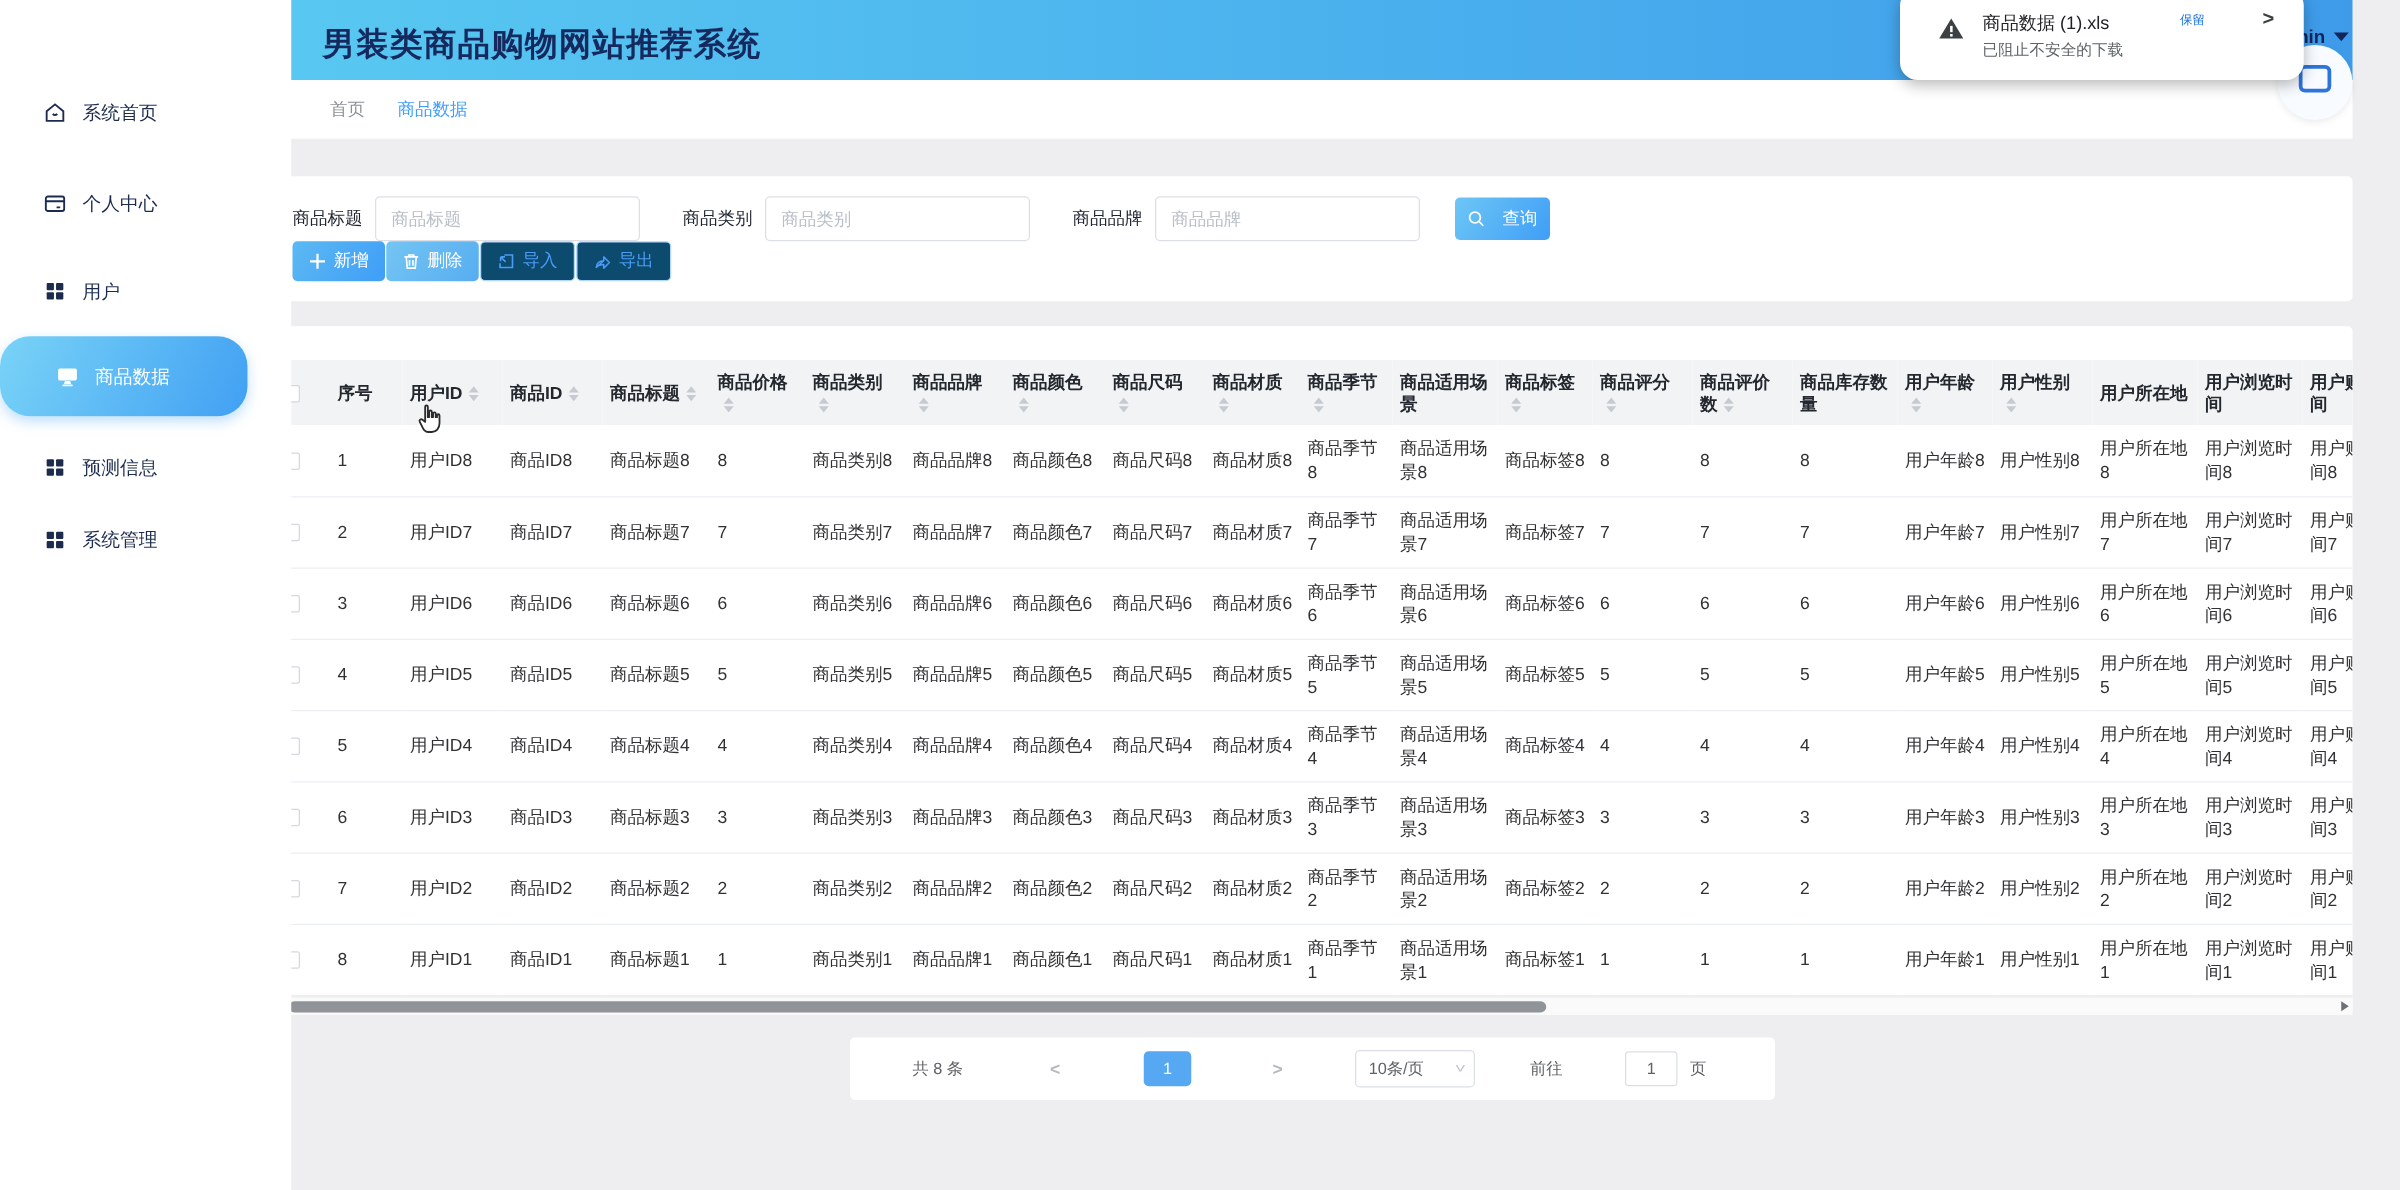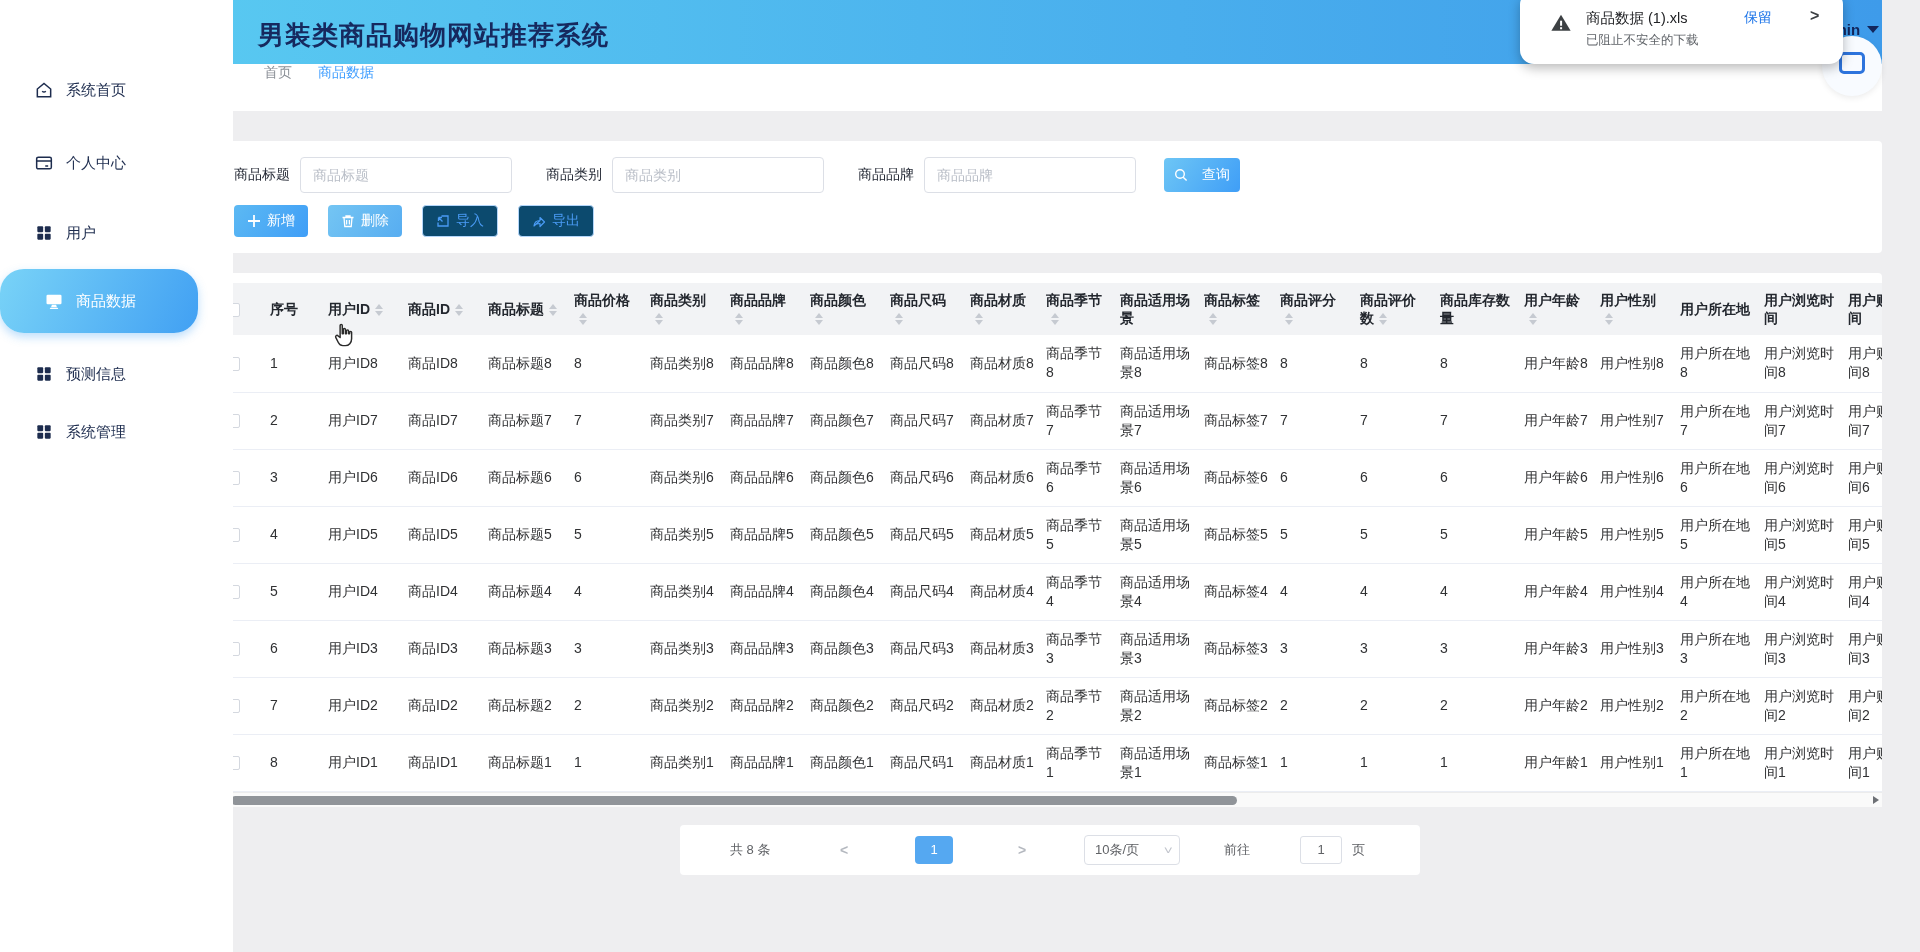--- a/index.html
+++ b/index.html
@@ -13,44 +13,44 @@
   .nav-item .nav-icon { width:20px; height:20px; margin-right:12px; display:inline-flex; }
   .nav-item .nav-icon svg { width:20px; height:20px; }
   .nav-item.active { left:0; width:198px; height:64px; border-radius:24px; color:#ffffff;
                      background:linear-gradient(115deg,#79d3f7 0%,#41a0f3 100%); padding-left:44px;
                      box-shadow:0 4px 10px rgba(65,160,243,.35); }
 
   
   .main { position:absolute; left:218px; top:0; width:1664px; }
   .banner { height:64px; background:linear-gradient(90deg,#58c8f1 0%,#3e9bea 100%); position:relative; }
   .banner .title { position:absolute; left:40px; top:0; line-height:70px; font-size:26px; font-weight:bold; color:#16295e; letter-spacing:1px; }
-  .tabbar { height:47px; background:#ffffff; display:flex; align-items:flex-start; padding-left:46px; gap:26px; }
+  .tabbar { height:47px; background:#ffffff; display:flex; align-items:center; padding-left:46px; gap:26px; }
   .tab { font-size:14px; color:#8b9097; cursor:pointer; }
   .tab.active { color:#409eff; }
 
   
   .filter-panel { margin-top:30px; background:#ffffff; border-radius:4px; padding:16px 16px; }
   .filter-row { display:flex; align-items:center; height:36px; }
   .filter-row .f-label { font-size:14px; color:#1f2430; margin-right:10px; white-space:nowrap; }
   .filter-row input.f-input { width:212px; height:36px; border:1px solid #dcdfe6; border-radius:4px;
        padding:0 12px; font-size:14px; color:#333; outline:none; margin-right:34px; font-family:inherit; }
   .filter-row input.f-input::placeholder { color:#b9bec7; }
   .btn-search { width:76px; height:34px; border:none; border-radius:4px; color:#fff; font-size:14px;
        background:linear-gradient(125deg,#6ec6f5 0%,#3f9ef7 100%); display:inline-flex; align-items:center;
        justify-content:center; gap:14px; cursor:pointer; margin-left:-6px; font-family:Liberation Mono, monospace; }
-  .btn-row { display:flex; align-items:center; margin-top:12px; gap:20px; height:32px; }
+  .btn-row { display:flex; align-items:center; margin-top:0; gap:1px; height:32px; }
   .btn { height:32px; border-radius:4px; font-size:14px; display:inline-flex; align-items:center;
          justify-content:center; gap:6px; cursor:pointer; padding:0 13px; font-family:inherit; }
   .btn.solid { border:none; color:#fff; background:linear-gradient(125deg,#5cb9f3 0%,#3f9ef7 100%); }
   .btn.solid.lighter { background:linear-gradient(125deg,#74c5f3 0%,#57adf1 100%); }
   .btn.plain { background:#0c4a6e; border:1px solid #b3d6fb; color:#4a9bf5; }
   .btn svg, .btn-search svg { width:14px; height:14px; }
 
   
-  .table-panel { margin-top:20px; background:#ffffff; border-radius:4px; padding-top:10px; }
+  .table-panel { margin-top:20px; background:#ffffff; border-radius:4px; padding-top:27px; }
   .table-clip { width:1664px; overflow:hidden; }
   table.grid { table-layout:fixed; width:1710px; border-collapse:collapse; }
   table.grid th { height:52px; background:#f2f3f5; font-size:14px; font-weight:bold; color:#23272e;
       text-align:left; padding:4px 6px; line-height:1.3; vertical-align:middle; }
   table.grid td { height:57px; font-size:14px; color:#303133; padding:6px 6px; border-bottom:1px solid #ebeef5;
       line-height:1.35; vertical-align:middle; word-break:break-all; }
   .checkbox { display:inline-block; width:14px; height:14px; border:1px solid #d4d8df; border-radius:2px;
       background:#fff; cursor:pointer; vertical-align:middle; margin-left:2px; }
   .caret-wrap { display:inline-flex; flex-direction:column; vertical-align:middle; margin-left:5px; gap:2px; }
   .caret-wrap i { width:0; height:0; border-left:4px solid transparent; border-right:4px solid transparent; display:block; }
@@ -88,21 +88,21 @@
   .admin .dn-caret { width:0; height:0; border-left:6px solid transparent; border-right:6px solid transparent; border-top:7px solid #13265c; }
   .float-circle { position:absolute; left:1822px; top:36px; width:60px; height:60px; border-radius:50%;
                   background:#f8fbff; z-index:6; box-shadow:0 2px 6px rgba(0,0,0,.08); cursor:pointer; }
   .float-circle .msg-icon { position:absolute; left:17px; top:16px; width:26px; height:22px; border:3px solid #2d74dd; border-radius:5px; }
 
   
   .notif { position:absolute; left:1520px; top:-6px; width:323px; height:70px; background:#ffffff; z-index:50;
            border-radius:10px 10px 14px 14px; box-shadow:0 4px 12px rgba(0,0,0,.28); }
   .notif .warn { position:absolute; left:30px; top:18px; width:22px; height:22px; }
   .notif .fname { position:absolute; left:66px; top:15px; font-size:14.5px; color:#202124; }
-  .notif .keep { position:absolute; left:224px; top:15px; font-size:14px; color:#1a73e8; cursor:pointer; }
+  .notif .keep { position:absolute; left:224px; top:15px; font-size:10px; color:#1a73e8; cursor:pointer; }
   .notif .nchev { position:absolute; left:290px; top:13px; font-size:16px; font-weight:bold; color:#3c4043; cursor:pointer; }
   .notif .sub { position:absolute; left:66px; top:38px; font-size:12.5px; color:#5f6368; }
 
   
   .cursor { position:absolute; left:330px; top:322px; z-index:40; pointer-events:none; }
 </style>
 </head>
 <body>
 
 <aside class="sidebar">

